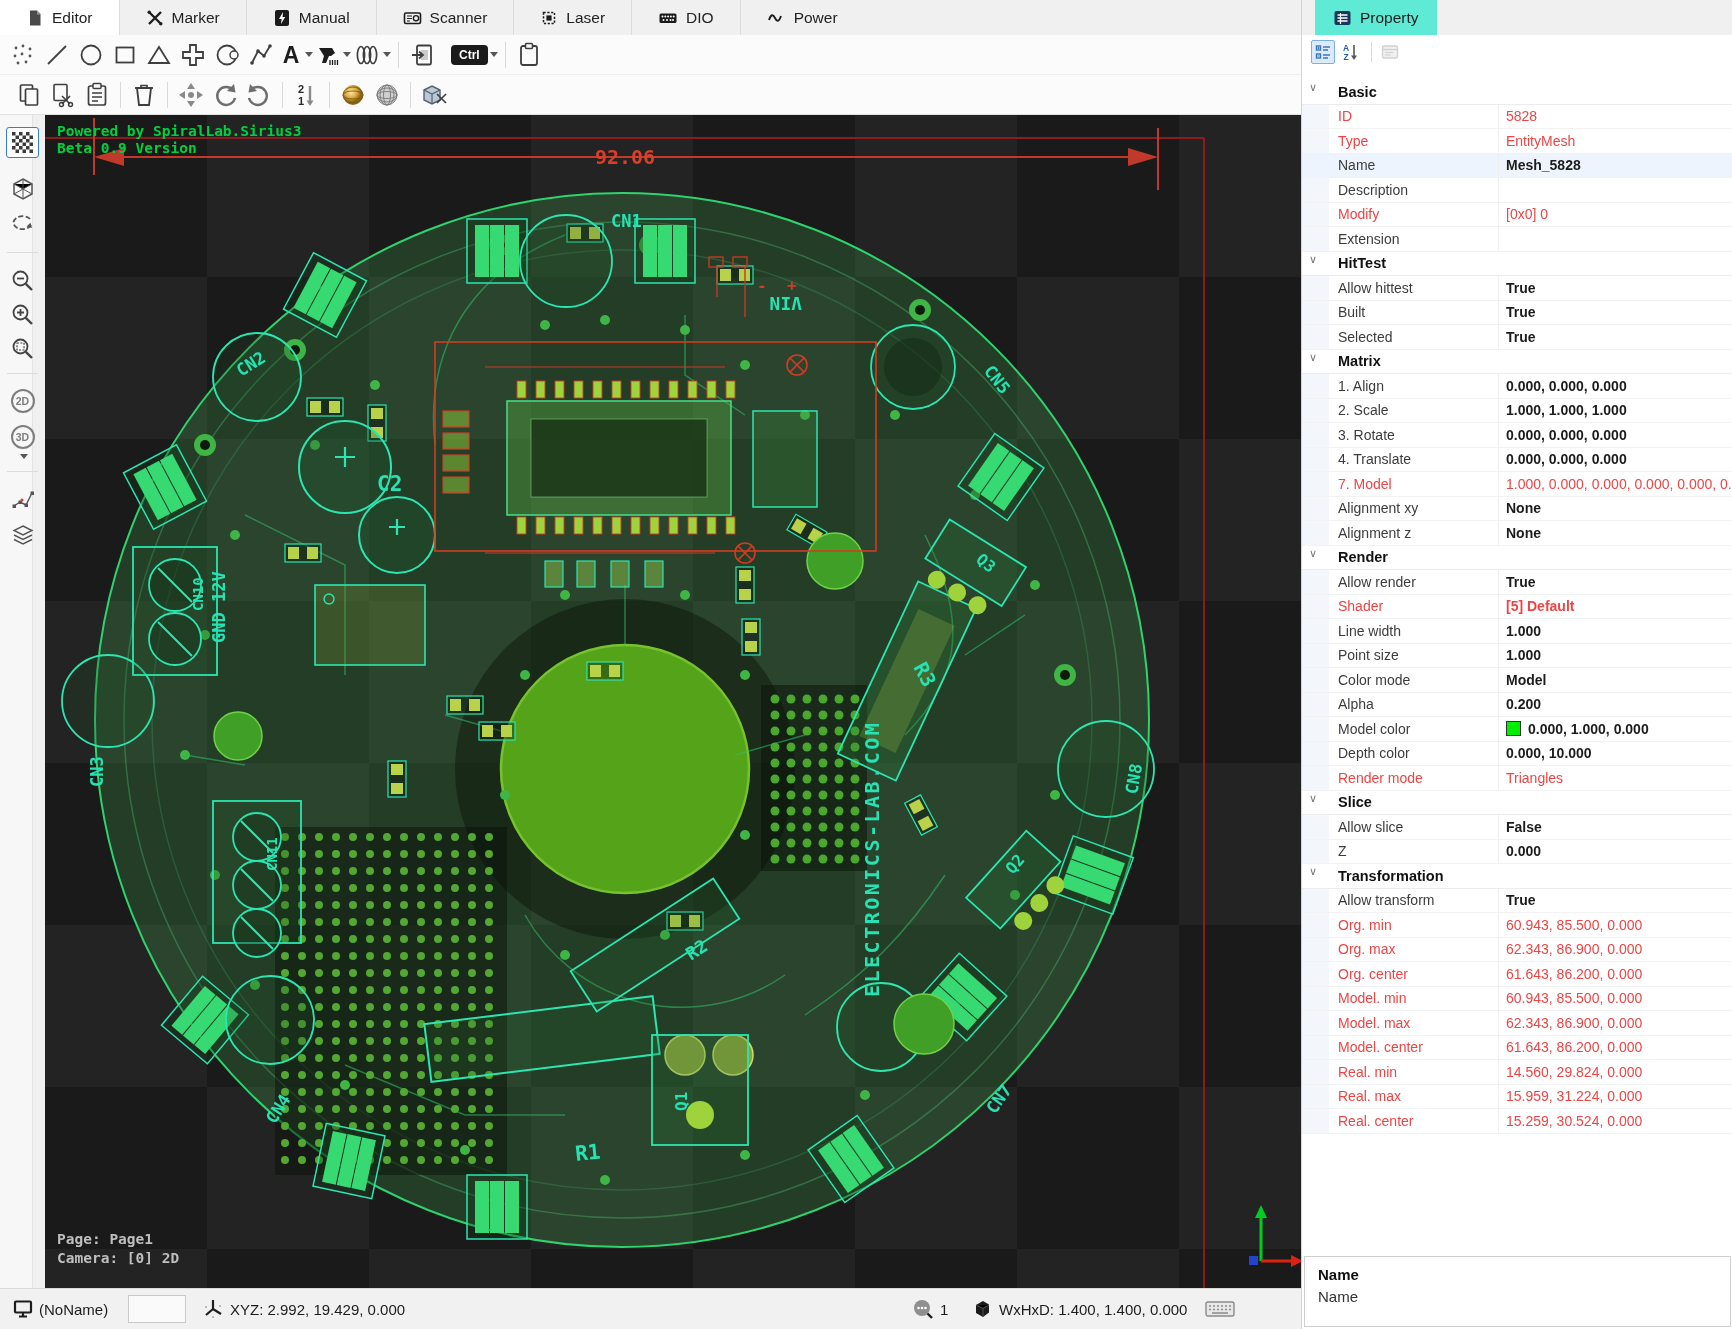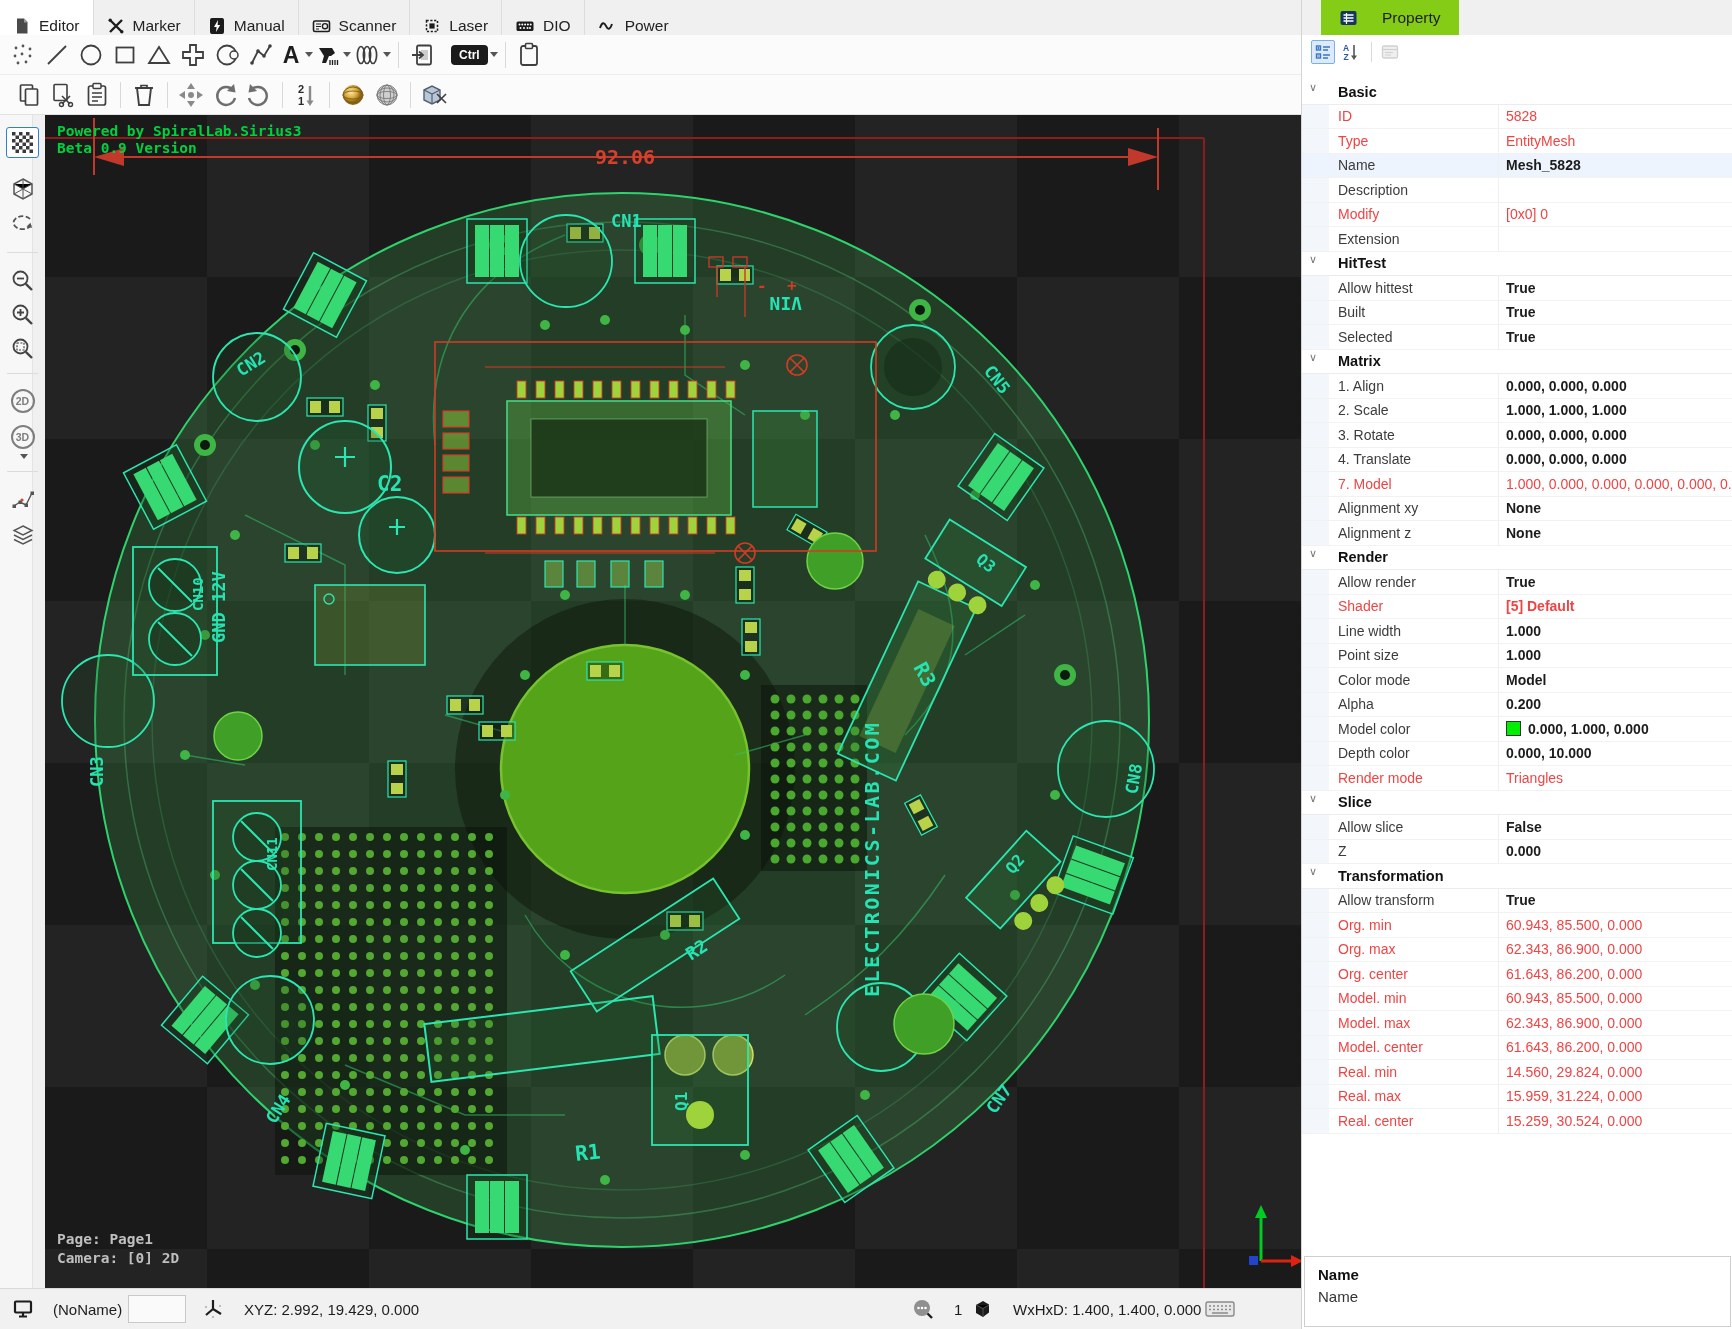--- a/index.html
+++ b/index.html
@@ -3,21 +3,21 @@
 <meta charset="utf-8">
 <style>
   html,body{margin:0;padding:0;width:1732px;height:1329px;overflow:hidden;
     font-family:"Liberation Sans",sans-serif;background:#f0f0f0;-webkit-font-smoothing:antialiased;}
   *{box-sizing:border-box}
   .abs{position:absolute}
   #app{position:relative;width:1732px;height:1329px;background:#f0f0f0}
 
   
   .tabbar{left:0;top:0;width:1301px;height:35px;background:#f0f0f0;display:flex;align-items:stretch}
-  .tab{display:flex;align-items:flex-end;gap:8px;padding:0 13px;font-size:15.5px;color:#222;
+  .tab{display:flex;align-items:center;gap:8px;padding:0 26px;font-size:15.5px;color:#222;
        border-right:1px solid #dcdcdc;cursor:default;white-space:nowrap}
   .tab.active{background:#fff}
   .tab svg{flex:0 0 auto}
 
   
   .toolbar{left:0;width:1301px;background:#fbfbfb;display:flex;align-items:center}
   #toolbar-draw{top:35px;height:40px;border-bottom:1px solid #ededed}
   #toolbar-edit{top:75px;height:40px;border-bottom:1px solid #e2e2e2}
   .tbtn{display:flex;align-items:center;justify-content:center;min-width:32px;height:32px;margin:0 1px;border-radius:3px}
   .tsep{width:1px;height:26px;background:#d9d9d9;margin:0 6px}
@@ -38,27 +38,27 @@
      background-size:324px 324px;}
   .wm{left:12px;top:8px;font-family:"DejaVu Sans Mono",monospace;font-weight:bold;font-size:14.5px;
       color:#00d040;line-height:17px;white-space:pre;z-index:5}
   .pagecam{left:12px;top:1115px;font-family:"DejaVu Sans Mono",monospace;font-weight:bold;font-size:14.5px;
       color:#bfbfbf;line-height:19px;white-space:pre;z-index:5}
   svg text.silk{font-family:"DejaVu Sans Mono",monospace;font-weight:bold;fill:#25e3b2}
   svg text.dim{font-family:"DejaVu Sans Mono",monospace;font-weight:bold;fill:#d8402c;font-size:20px}
 
   
   .statusbar{left:0;top:1288px;width:1301px;height:41px;background:#f1f1f1;border-top:1px solid #d9d9d9;font-size:15px;color:#1d1d1d}
-  .statusbar .item{position:absolute;top:0;height:40px;display:flex;align-items:center;gap:20px}
+  .statusbar .item{position:absolute;top:0;height:40px;display:flex;align-items:center;gap:6px}
   .swbox{position:absolute;left:128px;top:6px;width:58px;height:28px;background:#fafafa;border:1px solid #c9c9c9}
 
   
   .proppanel{left:1301px;top:0;width:431px;height:1329px;background:#fff;border-left:1px solid #d4d4d4}
   .ptabstrip{position:absolute;left:0;top:0;width:431px;height:35px;background:#f0f0f0;display:flex}
-  .ptab{display:flex;align-items:center;gap:24px;background:#84cc16;padding:0 18px;margin-left:19px;font-size:15.5px;color:#1e1e1e}
+  .ptab{display:flex;align-items:center;gap:8px;background:#5eead4;padding:0 18px;margin-left:13px;font-size:15.5px;color:#1e1e1e}
   .ptoolbar{position:absolute;left:0;top:35px;width:431px;height:34px;background:#fff;display:flex;align-items:center;padding-left:9px}
   .pgbtn{width:24px;height:24px;display:flex;align-items:center;justify-content:center;border-radius:2px;margin-right:3px}
   .pgbtn.sel{background:#dceafc;border:1px solid #7ab0e8}
   .pgrid{position:absolute;left:0;top:80px;width:431px}
   .pgrid::before{content:"";position:absolute;left:0;top:0;bottom:0;width:27px;background:#f3f7fc}
   .prow{position:relative;height:24.5px;display:flex;align-items:center;font-size:14px;color:#3c3c3c;border-bottom:1px solid #f2f2f2}
   .prow.section{font-weight:bold;color:#111;font-size:14.5px;border-bottom:1px solid #ececec;background:#fff}
   .prow.sel{background:#edf4fd}
   .chev{position:absolute;left:7px;top:1px;color:#777;font-size:11px;font-weight:normal}
   .slabel{margin-left:36px}

